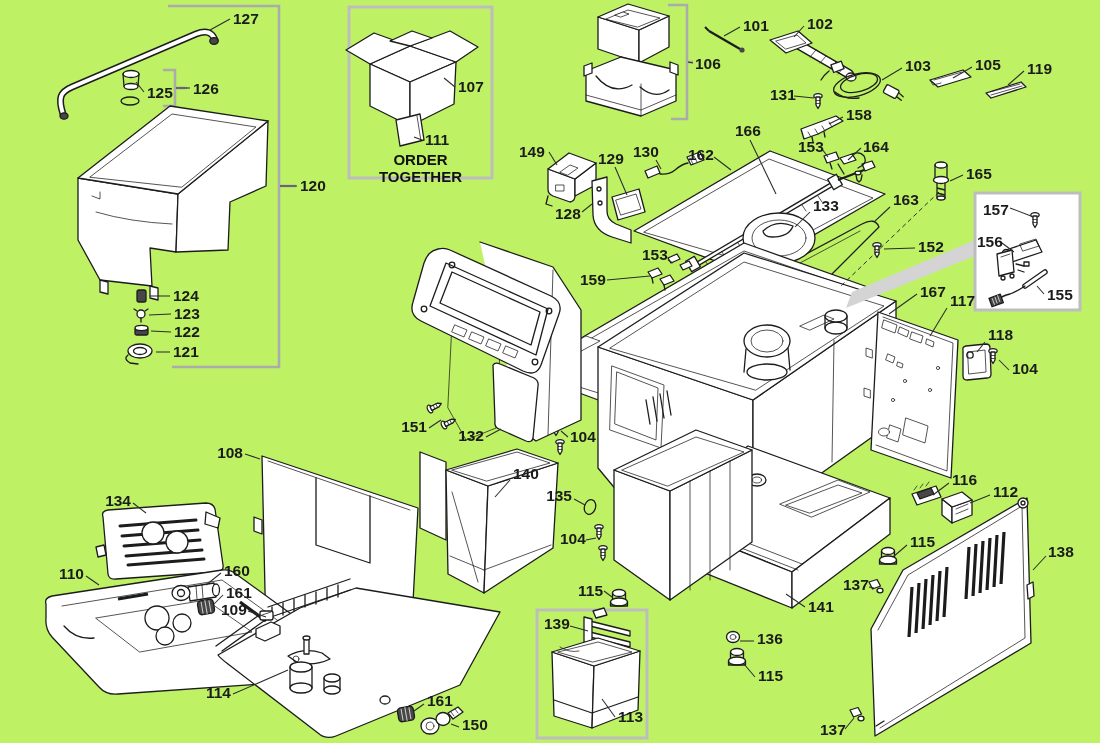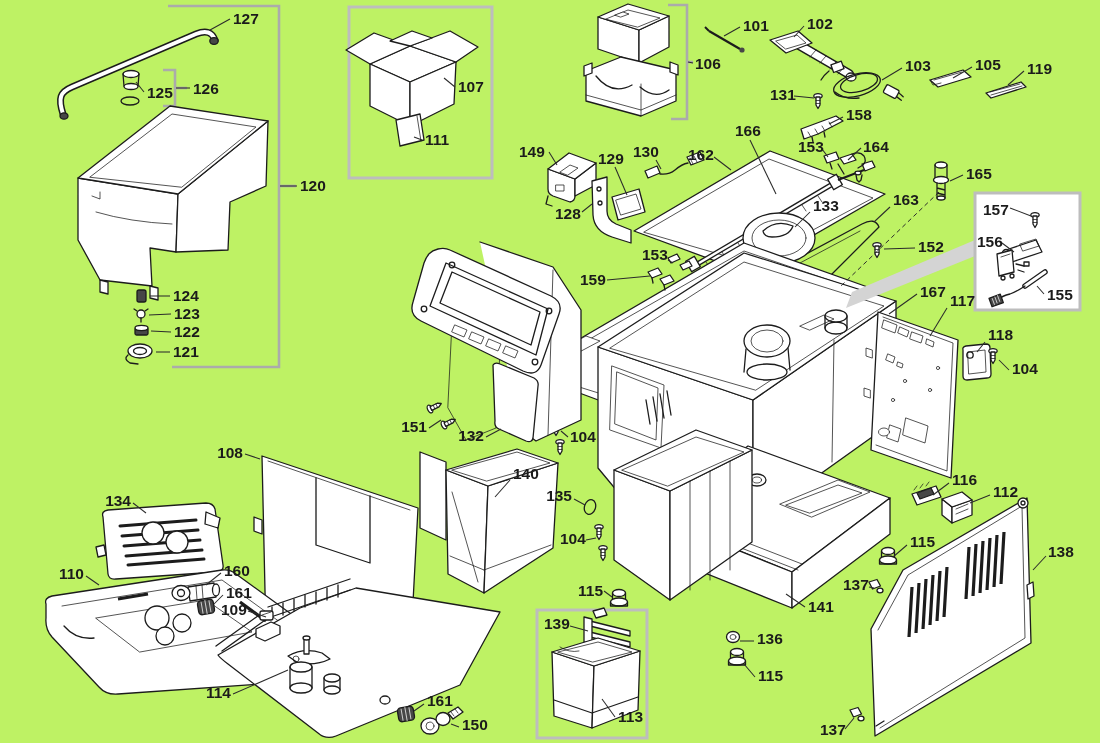--- a/index.html
+++ b/index.html
@@ -618,14 +618,15 @@
         <text x="427" y="706" class="plabel">161</text>
         <line x1="459" y1="727" x2="451" y2="724" class="leader"></line>
         <text x="462" y="730" class="plabel">150</text>
         <line x1="615" y1="717" x2="602" y2="699" class="leader"></line>
         <text x="618" y="722" class="plabel">113</text>
         <line x1="845" y1="729" x2="854" y2="718" class="leader"></line>
         <text x="820" y="735" class="plabel">137</text>
       </g>
 </svg>
 
+<div class="order-label">ORDER TOGETHER</div>
 
 </div>
 
 </body></html>

